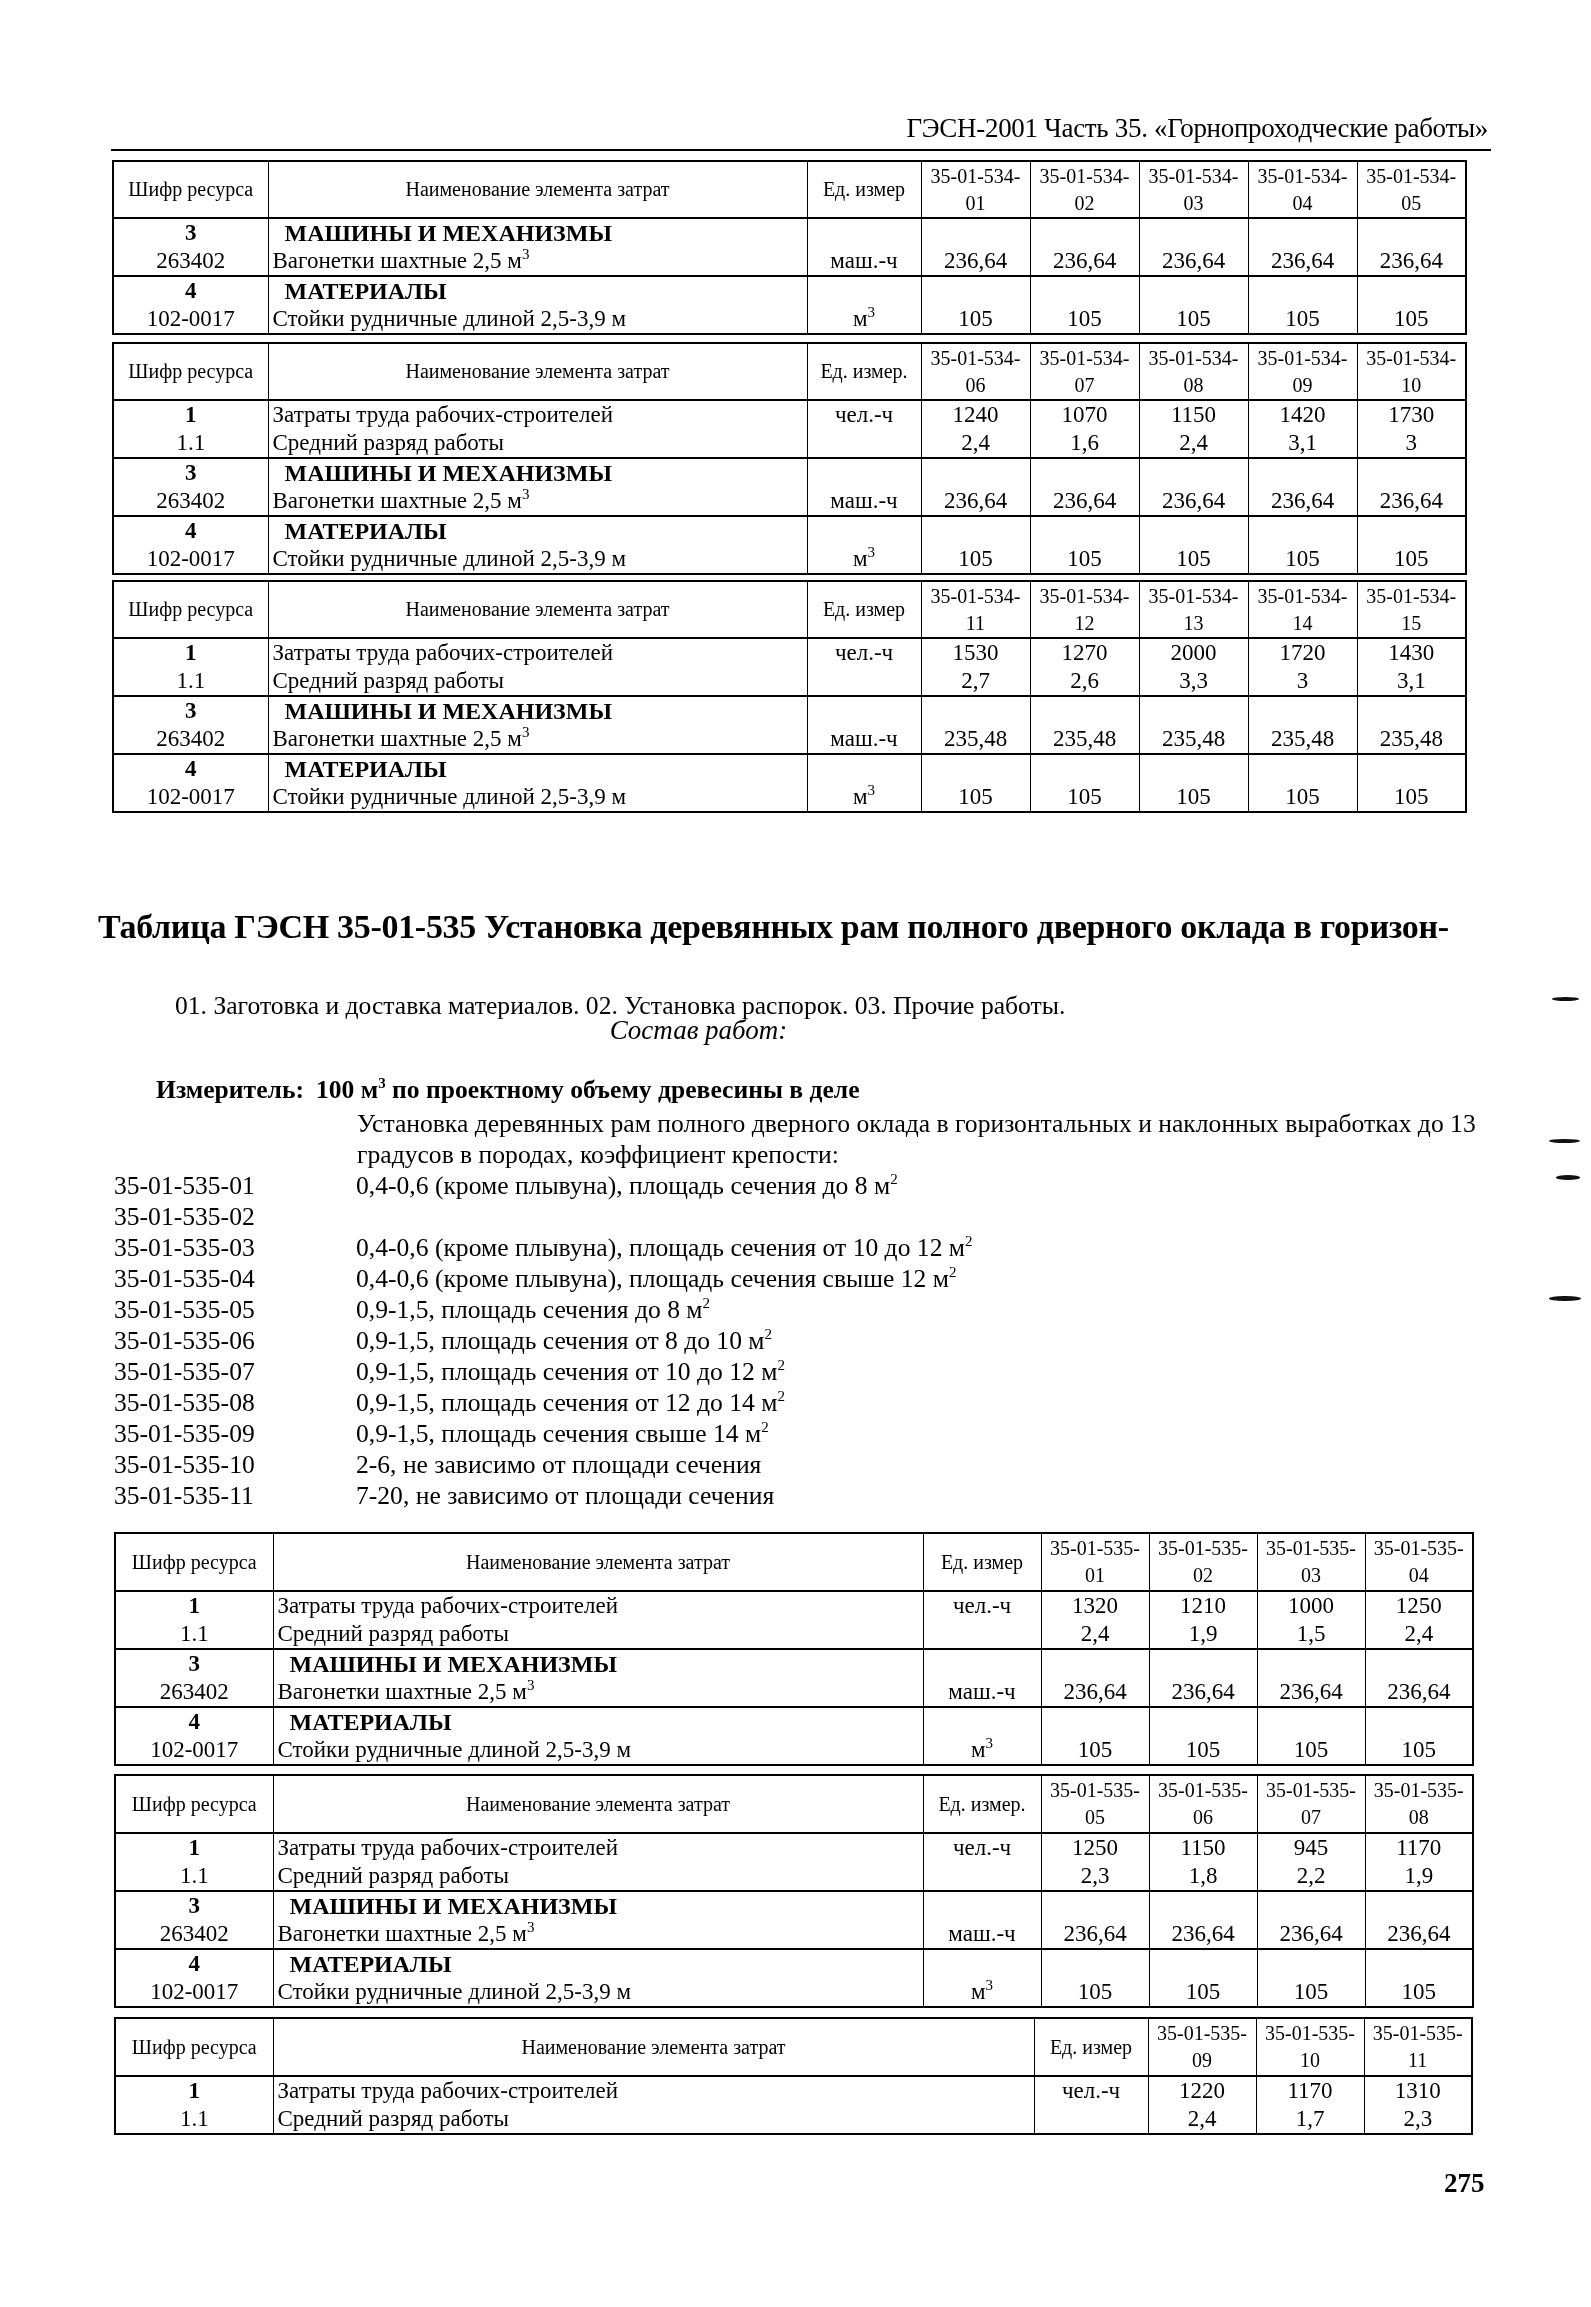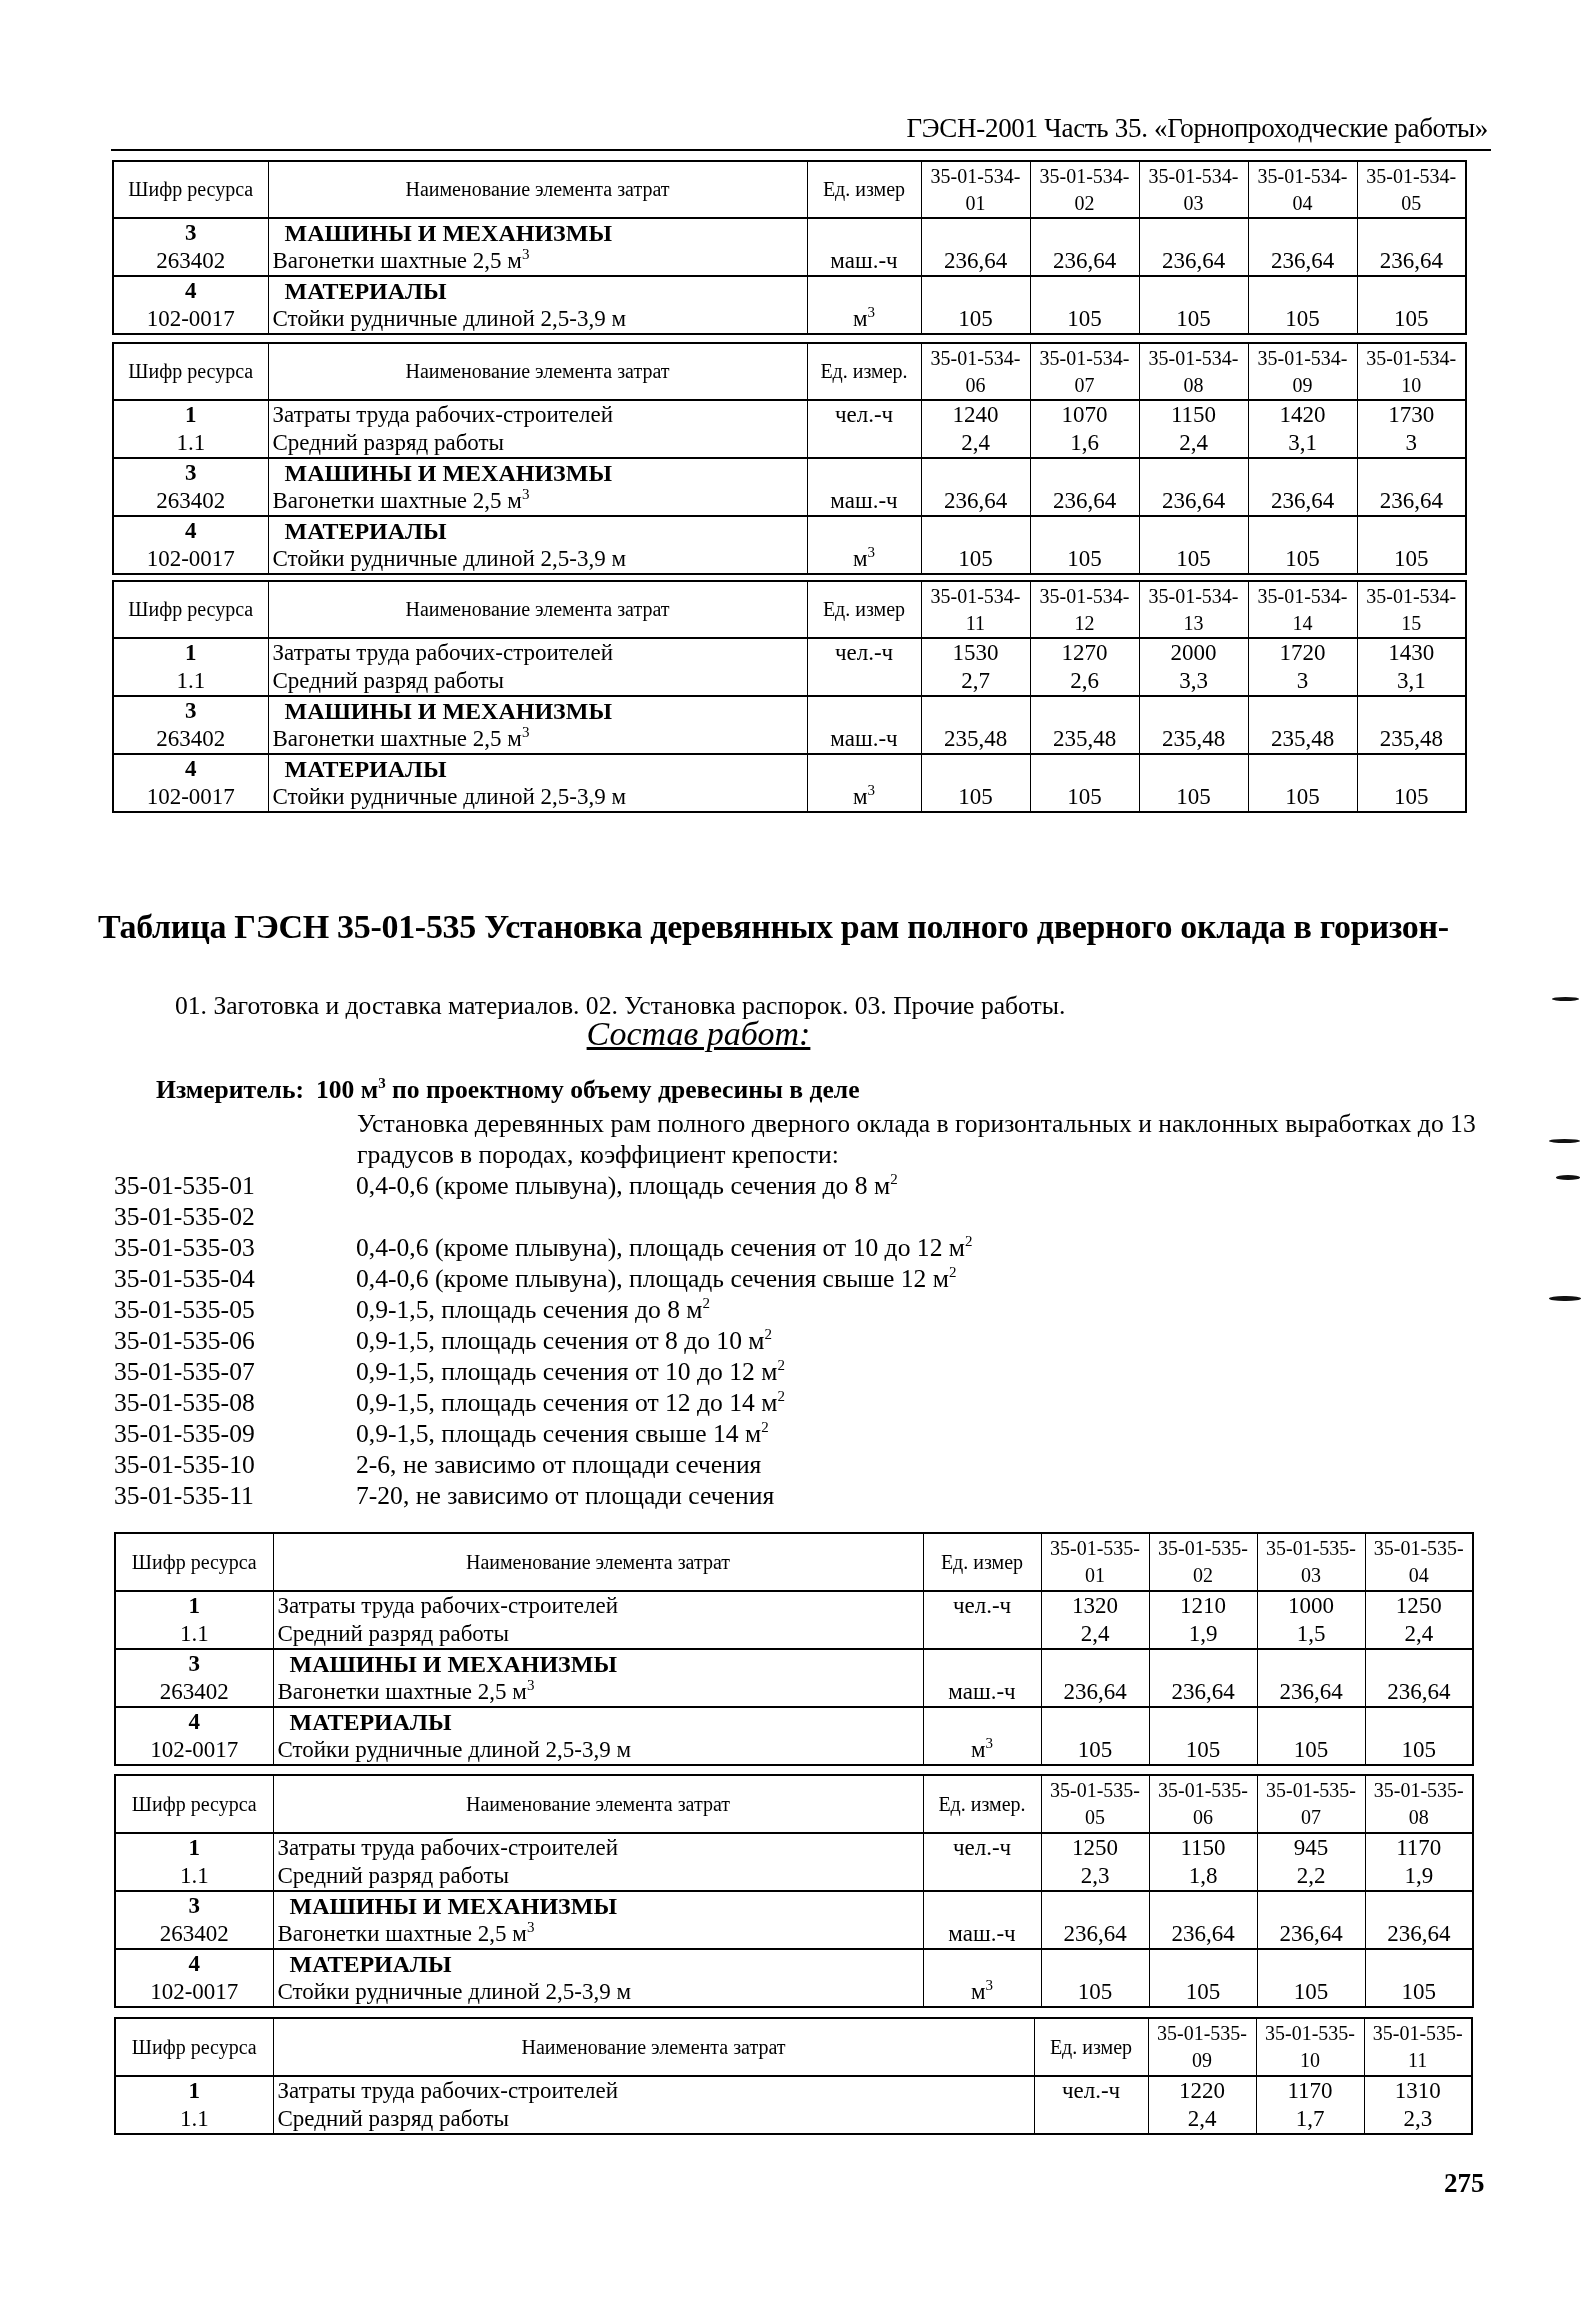--- a/index.html
+++ b/index.html
@@ -35,21 +35,21 @@
   sup { font-size: 15px; line-height: 0; }
 
   .table-title {
     position: absolute; left: 98px; top: 906px; width: 1374px;
     font-size: 34px; font-weight: bold; line-height: 42px; letter-spacing: -0.3px;
   }
   .table-title .t1 { display: block; }
   .table-title .t2 { display: block; padding-left: 391px; }
   .composition-label {
     position: absolute; left: 0; width: 1397px; top: 1015px; text-align: center;
-    font-style: italic; font-size: 34px; text-decoration: underline;
+    font-style: italic; font-size: 27px;
   }
   .composition-text { position: absolute; left: 175px; top: 991px; font-size: 25.6px; text-align: center; }
   .meter { position: absolute; left: 156px; top: 1075px; font-size: 25.6px; font-weight: bold; }
   .meter .lbl { margin-right: 12px; }
   .intro { position: absolute; left: 357px; top: 1108px; width: 1145px; font-size: 25.6px; line-height: 31px; }
   .norm-list { position: absolute; left: 114px; top: 1170px; font-size: 25.6px; line-height: 31px; }
   .norm-list .row { display: flex; }
   .norm-list .code { width: 242px; }
   .page-number { position: absolute; left: 1444px; top: 2168px; font-size: 27px; font-weight: bold; }
   .speck { position: absolute; background: #111; border-radius: 50%; }

